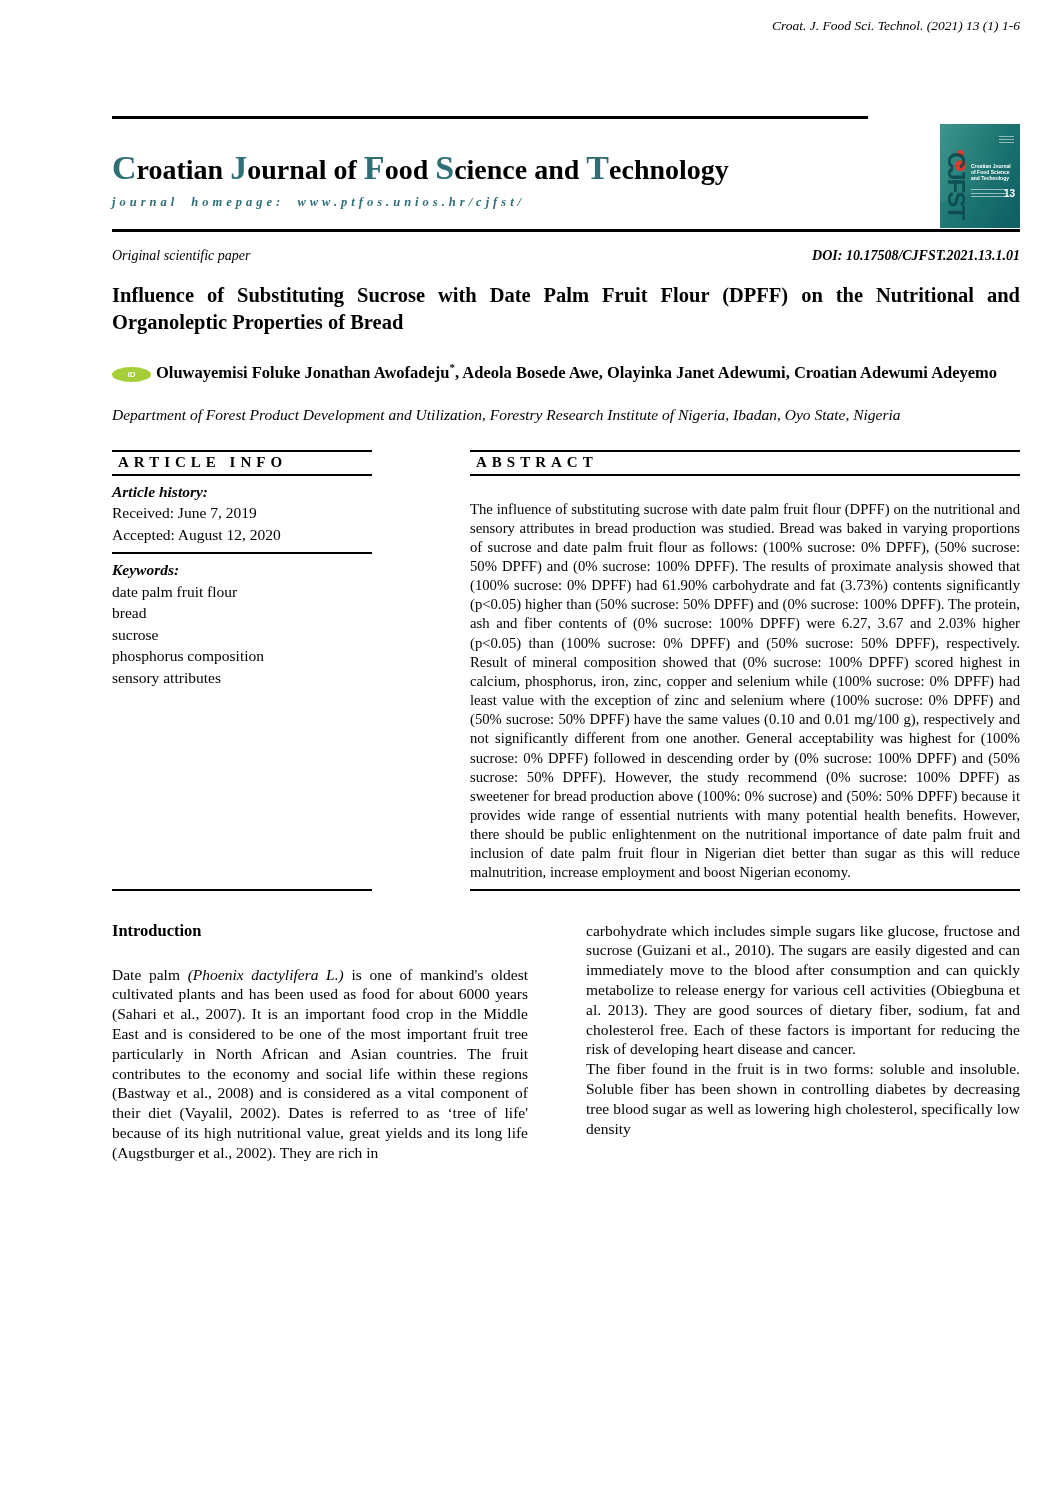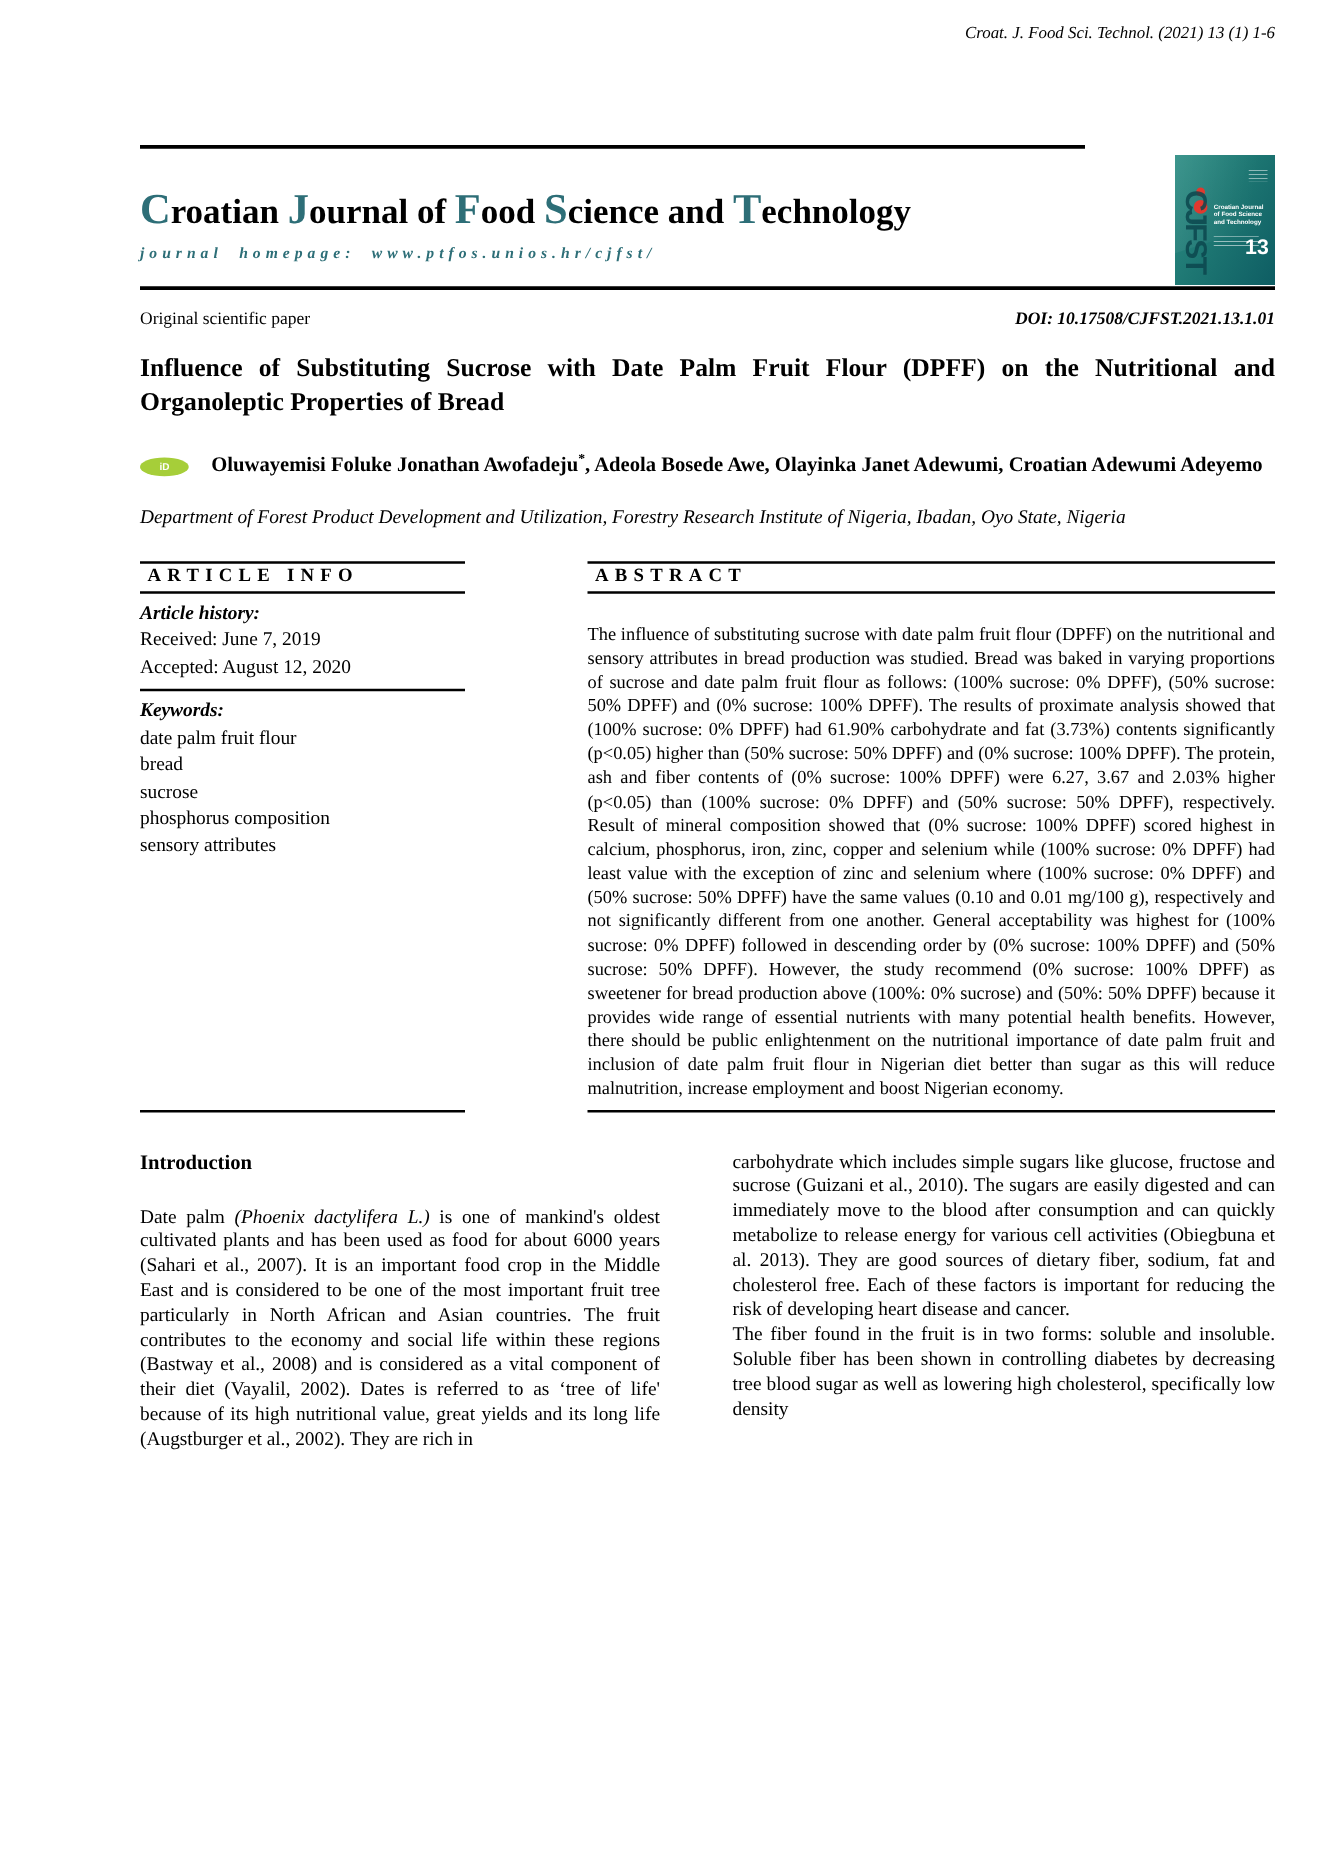--- a/index.html
+++ b/index.html
@@ -39,33 +39,33 @@
                font-family:"Liberation Sans", sans-serif; font-weight:bold; font-size:24px;
                color:rgba(12,70,78,0.85); letter-spacing:-2px; }
   .logo-cover-title { position:absolute; left:31px; top:39px; width:40px;
                       font-family:"Liberation Sans", sans-serif; font-weight:bold;
                       font-size:5px; line-height:6px; color:#ffffff; }
   .logo-sublines { position:absolute; left:31px; top:65px; width:36px; height:10px;
                    background:repeating-linear-gradient(to bottom, rgba(255,255,255,0.55) 0 1px, transparent 1px 3.5px); }
   .logo-toplines { position:absolute; right:6px; top:12px; width:15px; height:9px;
                    background:repeating-linear-gradient(to bottom, rgba(255,255,255,0.5) 0 1px, transparent 1px 3px); }
   .logo-issue { position:absolute; right:5px; top:64px; color:#fff; font-weight:bold;
-                font-size:17px; font-family:"Liberation Sans", sans-serif;margin-left:20px; }
+                font-size:10px; font-family:"Liberation Sans", sans-serif;margin-left:20px; }
 
   
   .meta-row { margin-top:16px; display:flex; justify-content:space-between; font-size:14px; }
-  .article-type { }
+  .article-type { font-style:italic; }
   .doi { font-style:italic; font-weight:bold;text-align:center; }
 
   
   .article-title { margin-top:18px; font-size:20.5px; line-height:27px; font-weight:bold; text-align:justify; }
   .authors { margin-top:20px; font-size:16.5px; line-height:22px; font-weight:bold; text-align:justify; }
   .orcid { display:inline-block; width:39px; height:15px; border-radius:50%; background:#a6ce39;
            color:#fff; font-family:"Liberation Sans", sans-serif; font-size:8px; font-weight:bold;
-           text-align:center; line-height:15px; vertical-align:1px; margin-right:18px; }
+           text-align:center; line-height:15px; vertical-align:1px; margin-right:5px; }
   .authors sup { font-size:11px; }
   .affiliation { margin-top:22px; font-style:italic; font-size:15.5px; }
 
   
   .info-grid { margin-top:26px; display:grid; grid-template-columns:260px 550px; column-gap:98px; }
   .info-col { display:flex; flex-direction:column; }
   .col-heading { font-weight:bold; font-size:15px; letter-spacing:5px; padding:2px 0 3px 6px; }
   .history-block, .keywords-block { padding:5px 0 7px 0; font-size:15.5px; line-height:21.5px; }
   .block-label { font-weight:bold; font-style:italic; }
   .spacer { flex:1; }

